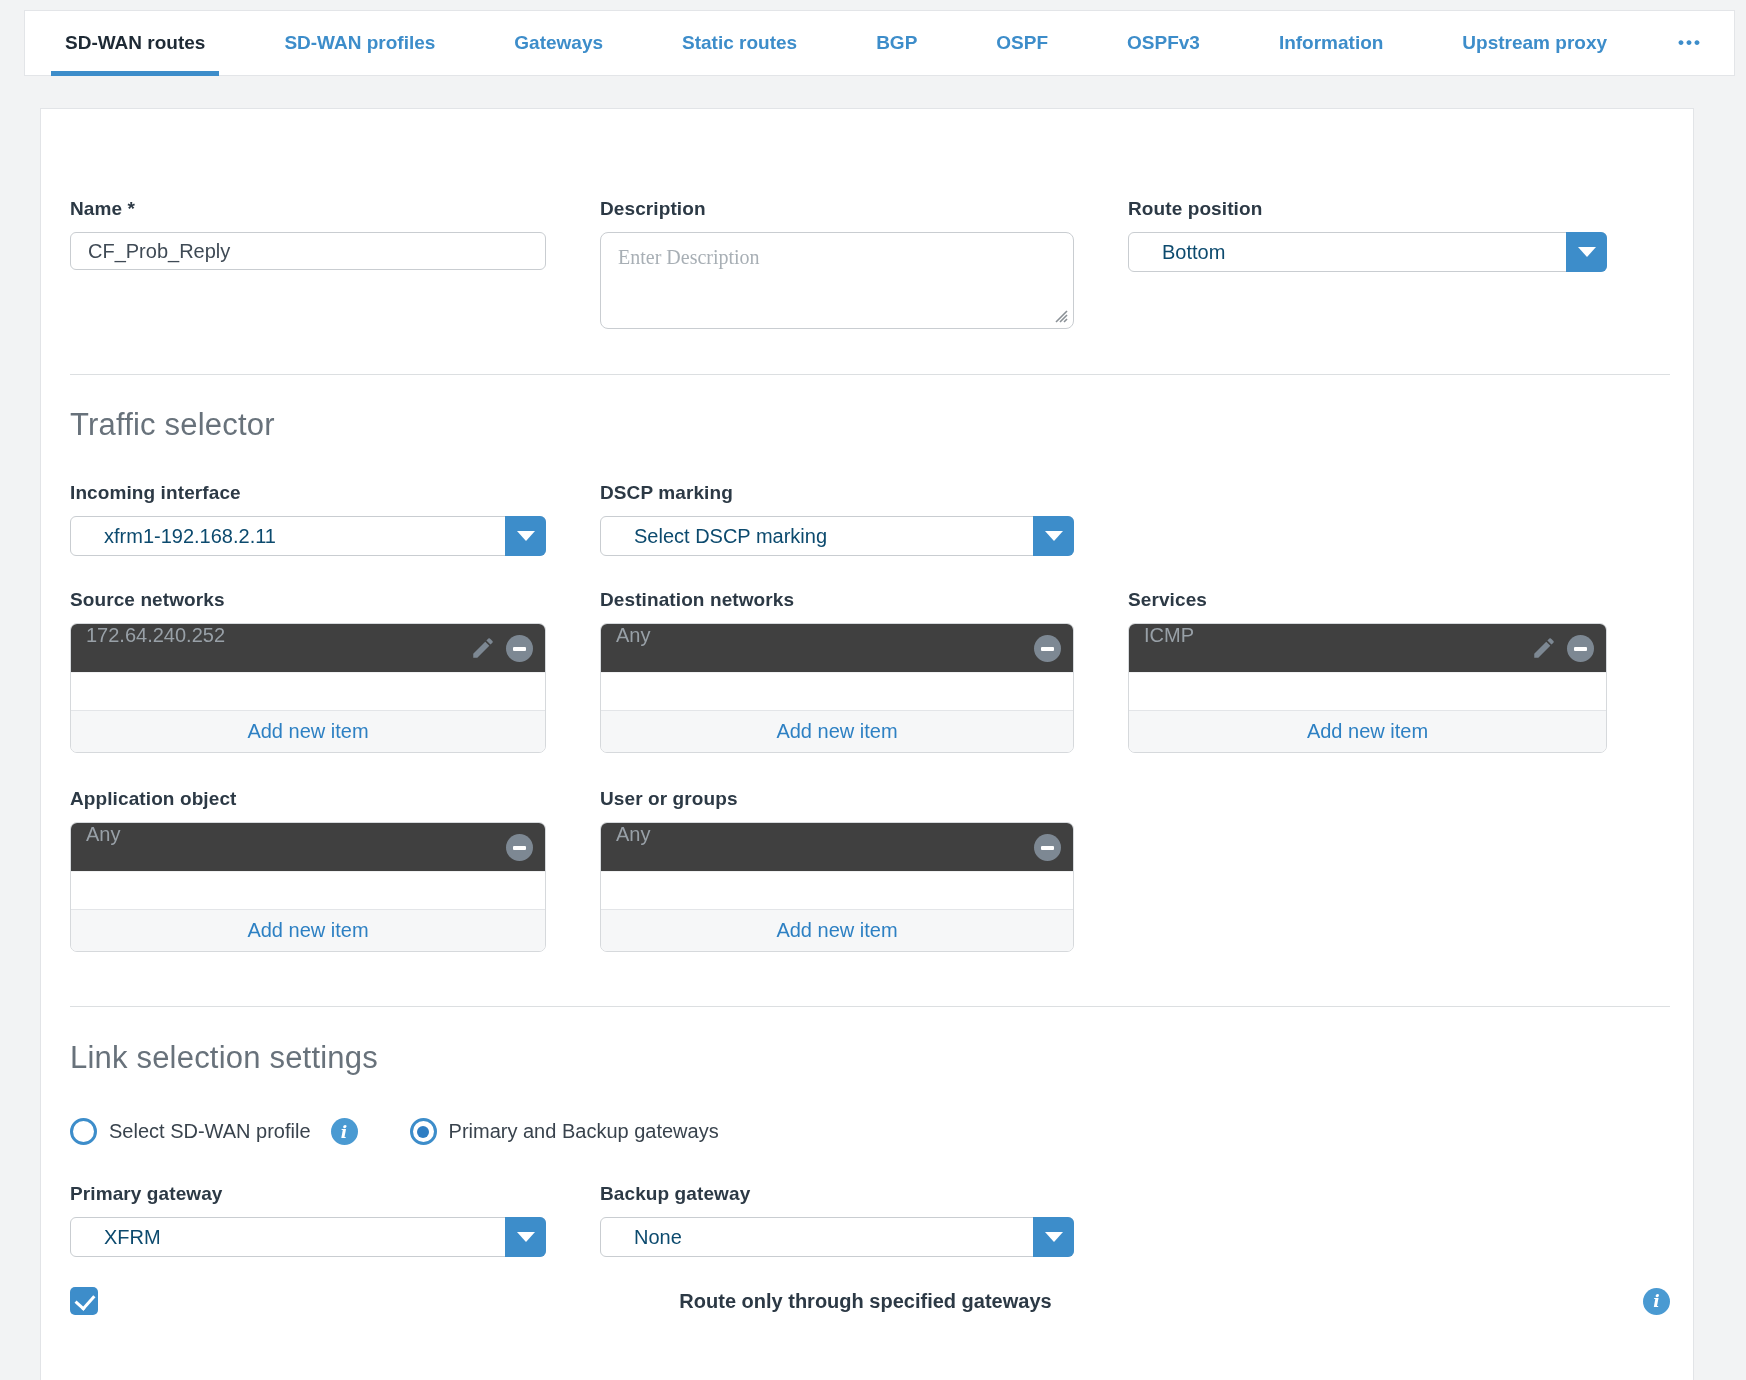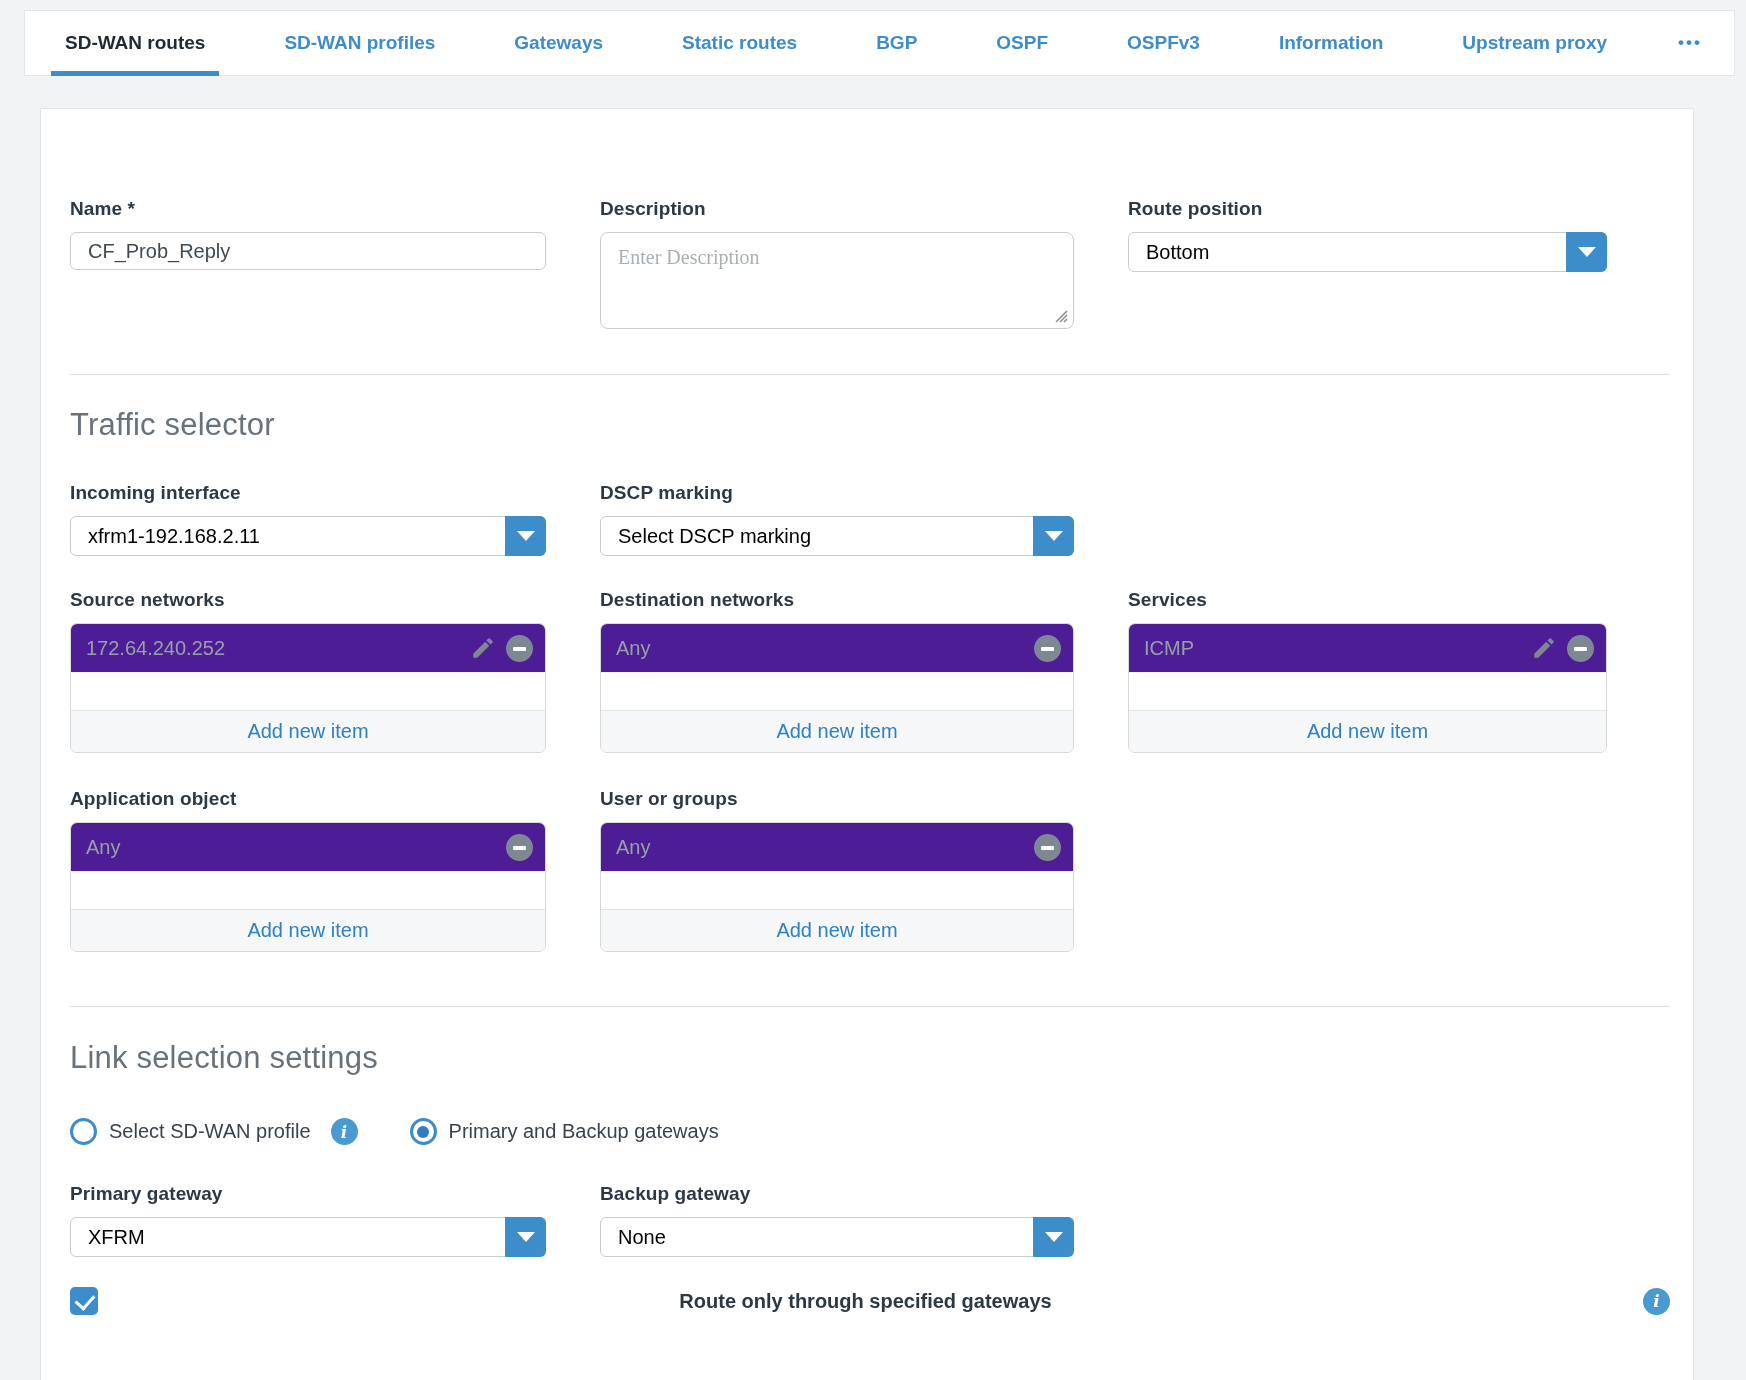--- a/index.html
+++ b/index.html
@@ -54,40 +54,40 @@
   textarea.desc {
     width:100%; height:97px; border:1px solid #c9cdd1; border-radius:8px;
     padding:13px 17px; font-size:20px; color:#3f4a55; resize:none;
     font-family:Liberation Serif, serif; outline:none; display:block;
   }
   textarea.desc::placeholder { color:#a8afb5; }
   .resize-handle { position:absolute; right:6px; bottom:6px; }
   
   .select {
     position:relative; height:40px; border:1px solid #c9cdd1; border-radius:6px;
-    background:#fff; display:flex; align-items:center; padding:0 56px 0 17px;
-    font-size:20px; color:#000000; cursor:pointer;
+    background:#fff; display:flex; align-items:center; padding:0 56px 0 33px;
+    font-size:20px; color:#0c4a6e; cursor:pointer;
   }
   .select .dd-btn {
     position:absolute; top:-1px; right:-1px; bottom:-1px; width:41px;
     background:#3d8dca; border-radius:0 6px 6px 0;
     display:flex; align-items:center; justify-content:center;
   }
   .select .dd-btn::after {
     content:""; width:0; height:0;
     border-left:9px solid transparent; border-right:9px solid transparent;
     border-top:10px solid #fff;
   }
   
   .listbox {
     border:1px solid #d6d9dc; border-radius:7px; background:#fff; overflow:hidden;
   }
   .listbox .item {
-    height:49px; background:#4c1d95; border-bottom:1px solid #f0f1f2;
-    display:flex; align-items:center; padding:0 12px 0 15px;
+    height:49px; background:#404040; border-bottom:1px solid #f0f1f2;
+    display:flex; padding:0 12px 0 15px;
     font-size:20px; color:#98a0a7;gap:48px;
   }
   .listbox .spacer { height:37px; background:#fff; }
   .listbox .footer {
     height:42px; background:#f6f7f8; border-top:1px solid #e3e5e8;
     display:flex; align-items:center; justify-content:center;
     font-size:20px; font-weight:500; color:#2d80c3; cursor:pointer;
   }
   .item .icons { margin-left:auto; display:flex; align-items:center; gap:10px; }
   .minus-icon {

